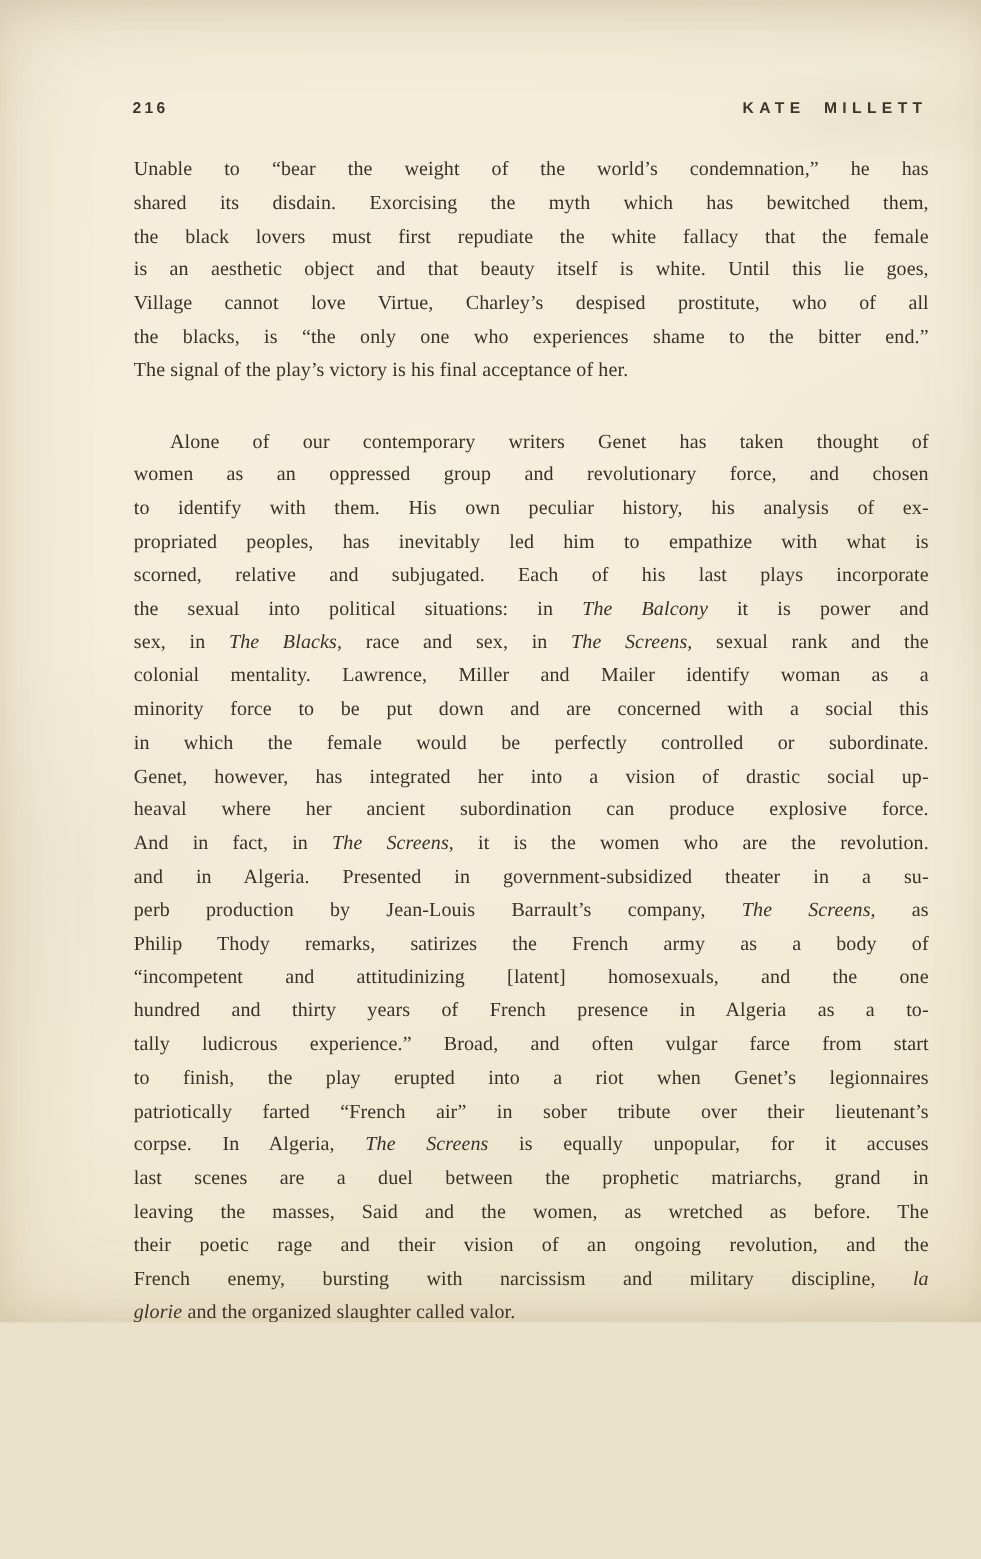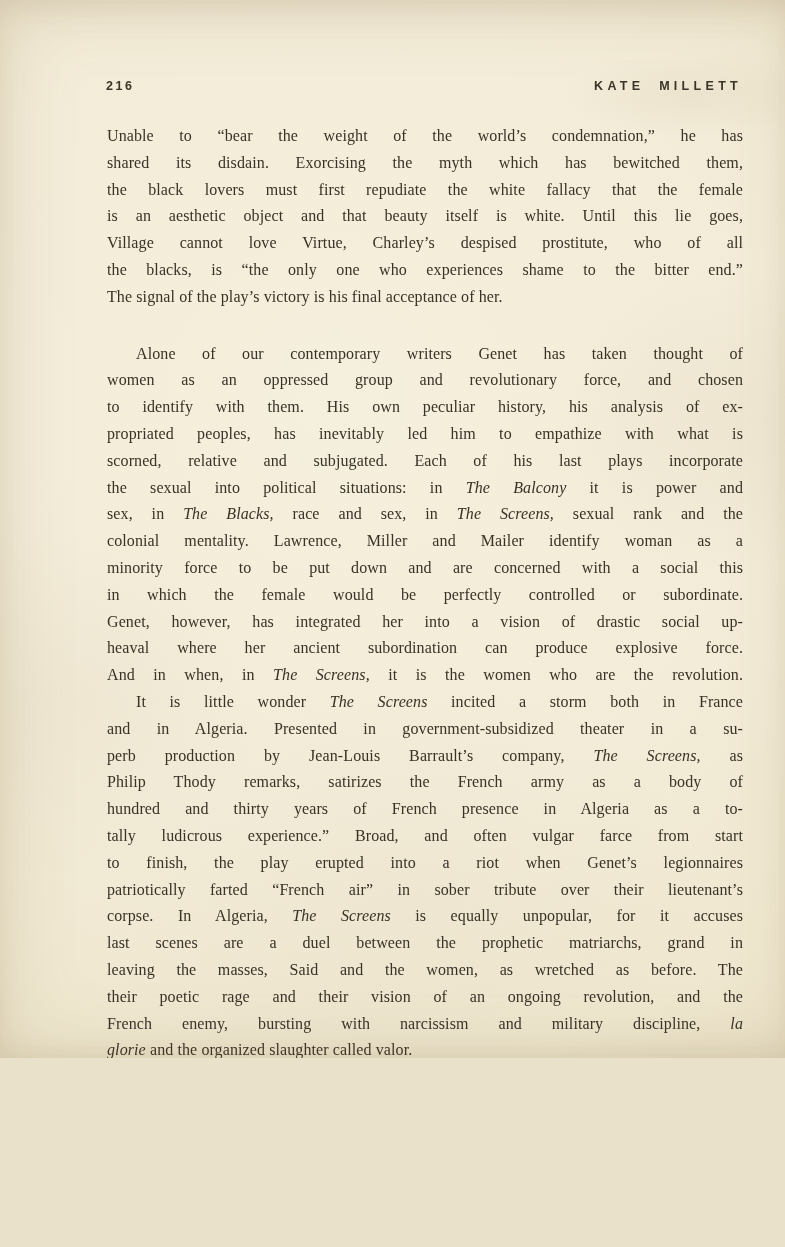--- a/index.html
+++ b/index.html
@@ -95,27 +95,27 @@
         <div class="line"><span>to identify with them. His own peculiar history, his analysis of ex-</span></div>
         <div class="line"><span>propriated peoples, has inevitably led him to empathize with what is</span></div>
         <div class="line"><span>scorned, relative and subjugated. Each of his last plays incorporate</span></div>
         <div class="line"><span>the sexual into political situations: in </span><span class="it">The Balcony</span><span> it is power and</span></div>
         <div class="line"><span>sex, in </span><span class="it">The Blacks,</span><span> race and sex, in </span><span class="it">The Screens,</span><span> sexual rank and the</span></div>
         <div class="line"><span>colonial mentality. Lawrence, Miller and Mailer identify woman as a</span></div>
         <div class="line"><span>minority force to be put down and are concerned with a social this</span></div>
         <div class="line"><span>in which the female would be perfectly controlled or subordinate.</span></div>
         <div class="line"><span>Genet, however, has integrated her into a vision of drastic social up-</span></div>
         <div class="line"><span>heaval where her ancient subordination can produce explosive force.</span></div>
-        <div class="line"><span>And in when, in </span><span class="it">The Screens,</span><span> it is the women who are the revolution.</span></div>
+        <div class="line"><span>And in fact, in </span><span class="it">The Screens,</span><span> it is the women who are the revolution.</span></div>
       </div>
       <div class="paragraph">
-        <div class="line indent"><span>It is little wonder </span><span class="it">The Screens</span><span> incited a storm both in France</span></div>
         <div class="line"><span>and in Algeria. Presented in government-subsidized theater in a su-</span></div>
         <div class="line"><span>perb production by Jean-Louis Barrault’s company, </span><span class="it">The Screens,</span><span> as</span></div>
         <div class="line"><span>Philip Thody remarks, satirizes the French army as a body of</span></div>
+        <div class="line"><span>“incompetent and attitudinizing [latent] homosexuals, and the one</span></div>
         <div class="line"><span>hundred and thirty years of French presence in Algeria as a to-</span></div>
         <div class="line"><span>tally ludicrous experience.” Broad, and often vulgar farce from start</span></div>
         <div class="line"><span>to finish, the play erupted into a riot when Genet’s legionnaires</span></div>
         <div class="line"><span>patriotically farted “French air” in sober tribute over their lieutenant’s</span></div>
         <div class="line"><span>corpse. In Algeria, </span><span class="it">The Screens</span><span> is equally unpopular, for it accuses</span></div>
         <div class="line"><span>last scenes are a duel between the prophetic matriarchs, grand in</span></div>
         <div class="line"><span>leaving the masses, Said and the women, as wretched as before. The</span></div>
         <div class="line"><span>their poetic rage and their vision of an ongoing revolution, and the</span></div>
         <div class="line"><span>French enemy, bursting with narcissism and military discipline, </span><span class="it">la</span></div>
         <div class="line flush"><span class="it">glorie</span><span> and the organized slaughter called valor.</span></div>

